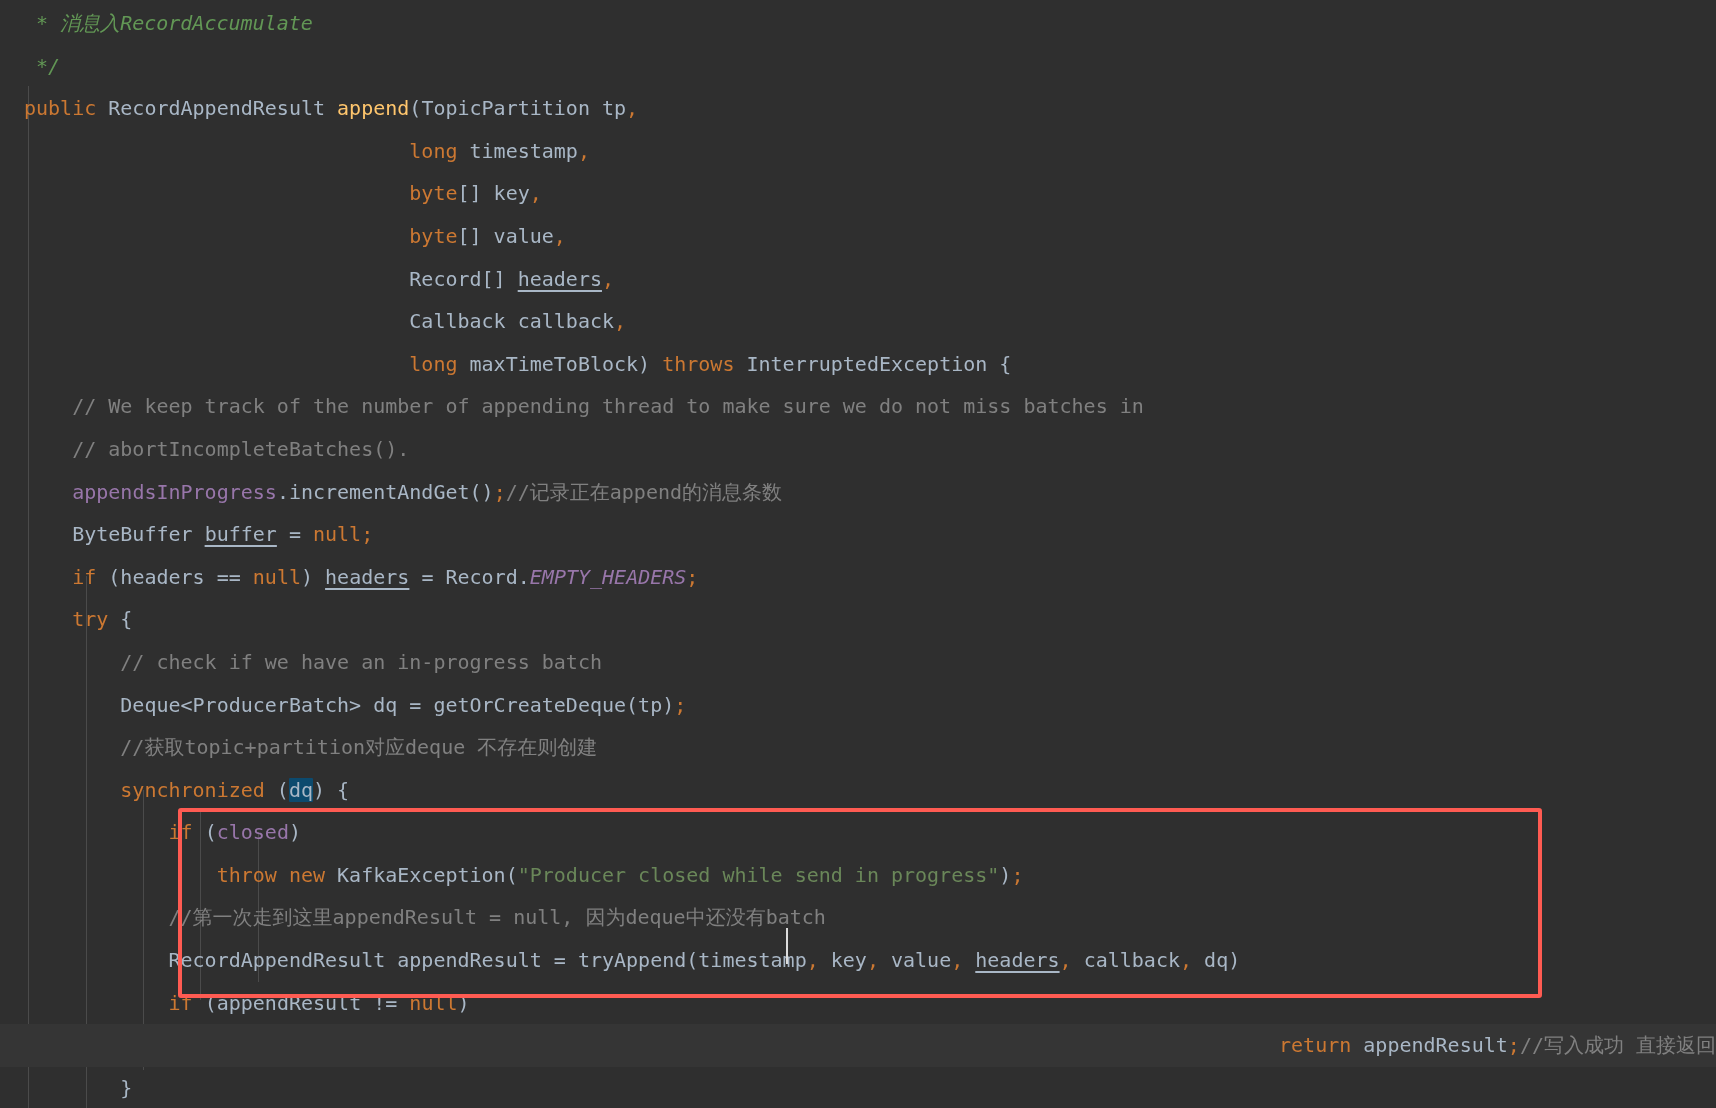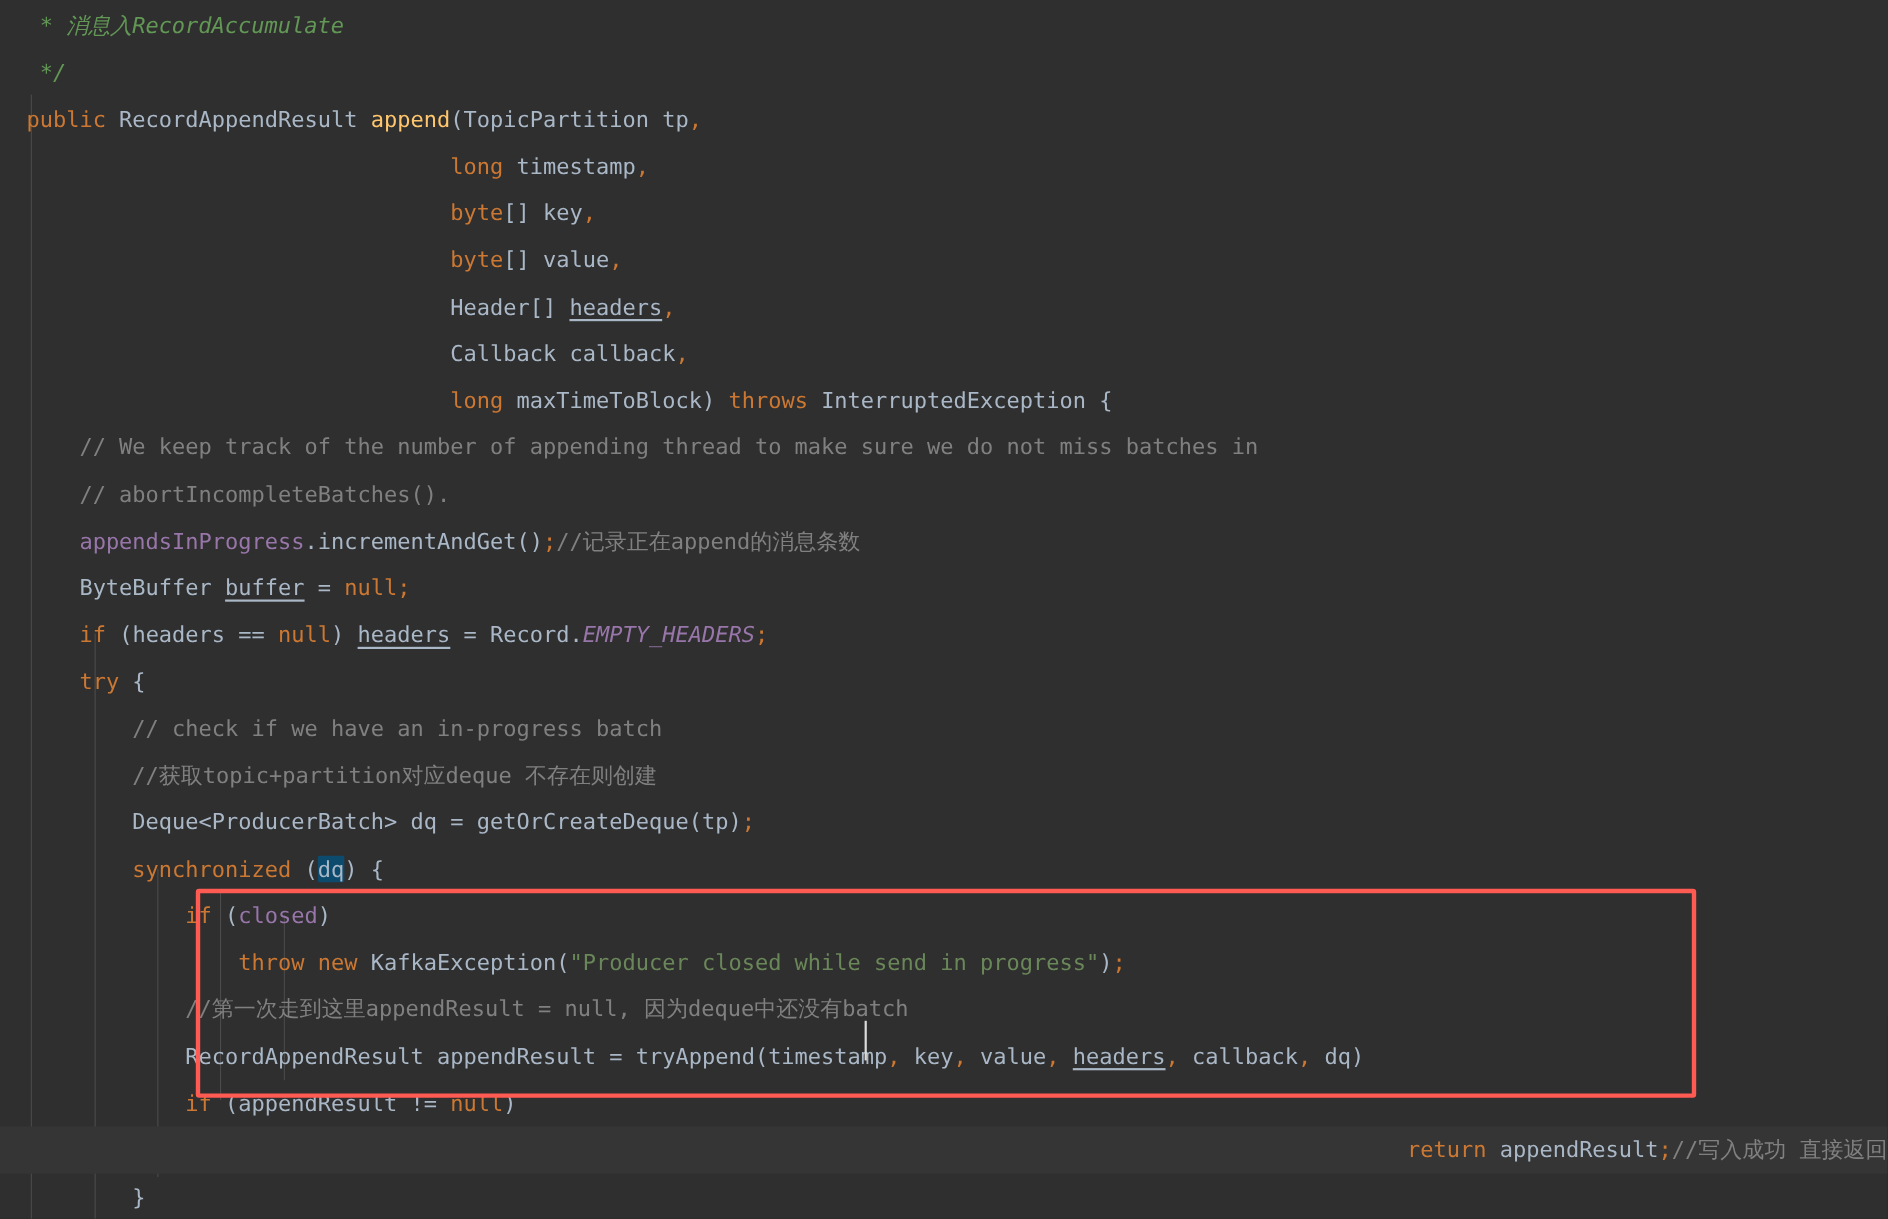--- a/index.html
+++ b/index.html
@@ -110,32 +110,32 @@
       <div class="guide" style="left: 258px; top: 832px; height: 150px;"></div>
     </div>
 
   <div class="code-surface">
       <div class="line"><span class="doc"> * 消息入</span><span class="doc">RecordAccumulate</span></div>
       <div class="line"><span class="doc"> */</span></div>
       <div class="line"><span class="kw">public</span><span class="id"> RecordAppendResult </span><span class="mth">append</span><span class="punct">(</span><span class="id">TopicPartition tp</span><span class="semi">,</span></div>
       <div class="line"><span class="id">                                </span><span class="kw">long</span><span class="id"> timestamp</span><span class="semi">,</span></div>
       <div class="line"><span class="id">                                </span><span class="kw">byte</span><span class="id">[] key</span><span class="semi">,</span></div>
       <div class="line"><span class="id">                                </span><span class="kw">byte</span><span class="id">[] value</span><span class="semi">,</span></div>
-      <div class="line"><span class="id">                                Header[] </span><span class="param-u">headers</span><span class="semi">,</span></div>
+      <div class="line"><span class="id">                                Record[] </span><span class="param-u">headers</span><span class="semi">,</span></div>
       <div class="line"><span class="id">                                Callback callback</span><span class="semi">,</span></div>
       <div class="line"><span class="id">                                </span><span class="kw">long</span><span class="id"> maxTimeToBlock) </span><span class="kw">throws</span><span class="id"> InterruptedException {</span></div>
       <div class="line"><span class="cmt">    // We keep track of the number of appending thread to make sure we do not miss batches in</span></div>
       <div class="line"><span class="cmt">    // abortIncompleteBatches().</span></div>
       <div class="line"><span class="id">    </span><span class="fld">appendsInProgress</span><span class="id">.incrementAndGet()</span><span class="semi">;</span><span class="cmt">//记录正在append的消息条数</span></div>
       <div class="line"><span class="id">    ByteBuffer </span><span class="param-u">buffer</span><span class="id"> = </span><span class="kw">null</span><span class="semi">;</span></div>
       <div class="line"><span class="id">    </span><span class="kw">if</span><span class="id"> (headers == </span><span class="kw">null</span><span class="id">) </span><span class="param-u">headers</span><span class="id"> = Record.</span><span class="cnst">EMPTY_HEADERS</span><span class="semi">;</span></div>
       <div class="line"><span class="id">    </span><span class="kw">try</span><span class="id"> {</span></div>
       <div class="line"><span class="cmt">        // check if we have an in-progress batch</span></div>
+      <div class="line"><span class="id">        Deque&lt;ProducerBatch&gt; dq = getOrCreateDeque(tp)</span><span class="semi">;</span></div>
       <div class="line"><span class="cmt">        //获取topic+partition对应deque 不存在则创建</span></div>
-      <div class="line"><span class="id">        Deque&lt;ProducerBatch&gt; dq = getOrCreateDeque(tp)</span><span class="semi">;</span></div>
       <div class="line"><span class="id">        </span><span class="kw">synchronized</span><span class="id"> (</span><span class="hl-ident">dq</span><span class="id">) {</span></div>
       <div class="line"><span class="id">            </span><span class="kw">if</span><span class="id"> (</span><span class="fld">closed</span><span class="id">)</span></div>
       <div class="line"><span class="id">                </span><span class="kw">throw new</span><span class="id"> KafkaException(</span><span class="str">"Producer closed while send in progress"</span><span class="id">)</span><span class="semi">;</span></div>
       <div class="line"><span class="cmt">            //第一次走到这里appendResult = null, 因为deque中还没有batch</span></div>
       <div class="line"><span class="id">            RecordAppendResult appendResult = tryAppend(timestamp</span><span class="semi">,</span><span class="id"> key</span><span class="semi">,</span><span class="id"> value</span><span class="semi">,</span><span class="id"> </span><span class="param-u">headers</span><span class="semi">,</span><span class="id"> callback</span><span class="semi">,</span><span class="id"> dq)</span></div>
       <div class="line"><span class="id">            </span><span class="kw">if</span><span class="id"> (appendResult != </span><span class="kw">null</span><span class="id">)</span></div>
       <div class="line caret-line"><span class="id">                </span><span class="kw">return</span><span class="id"> appendResult</span><span class="semi">;</span><span class="cmt">//写入成功 直接返回</span></div>
       <div class="line"><span class="id">        }</span></div>
     </div>
 

